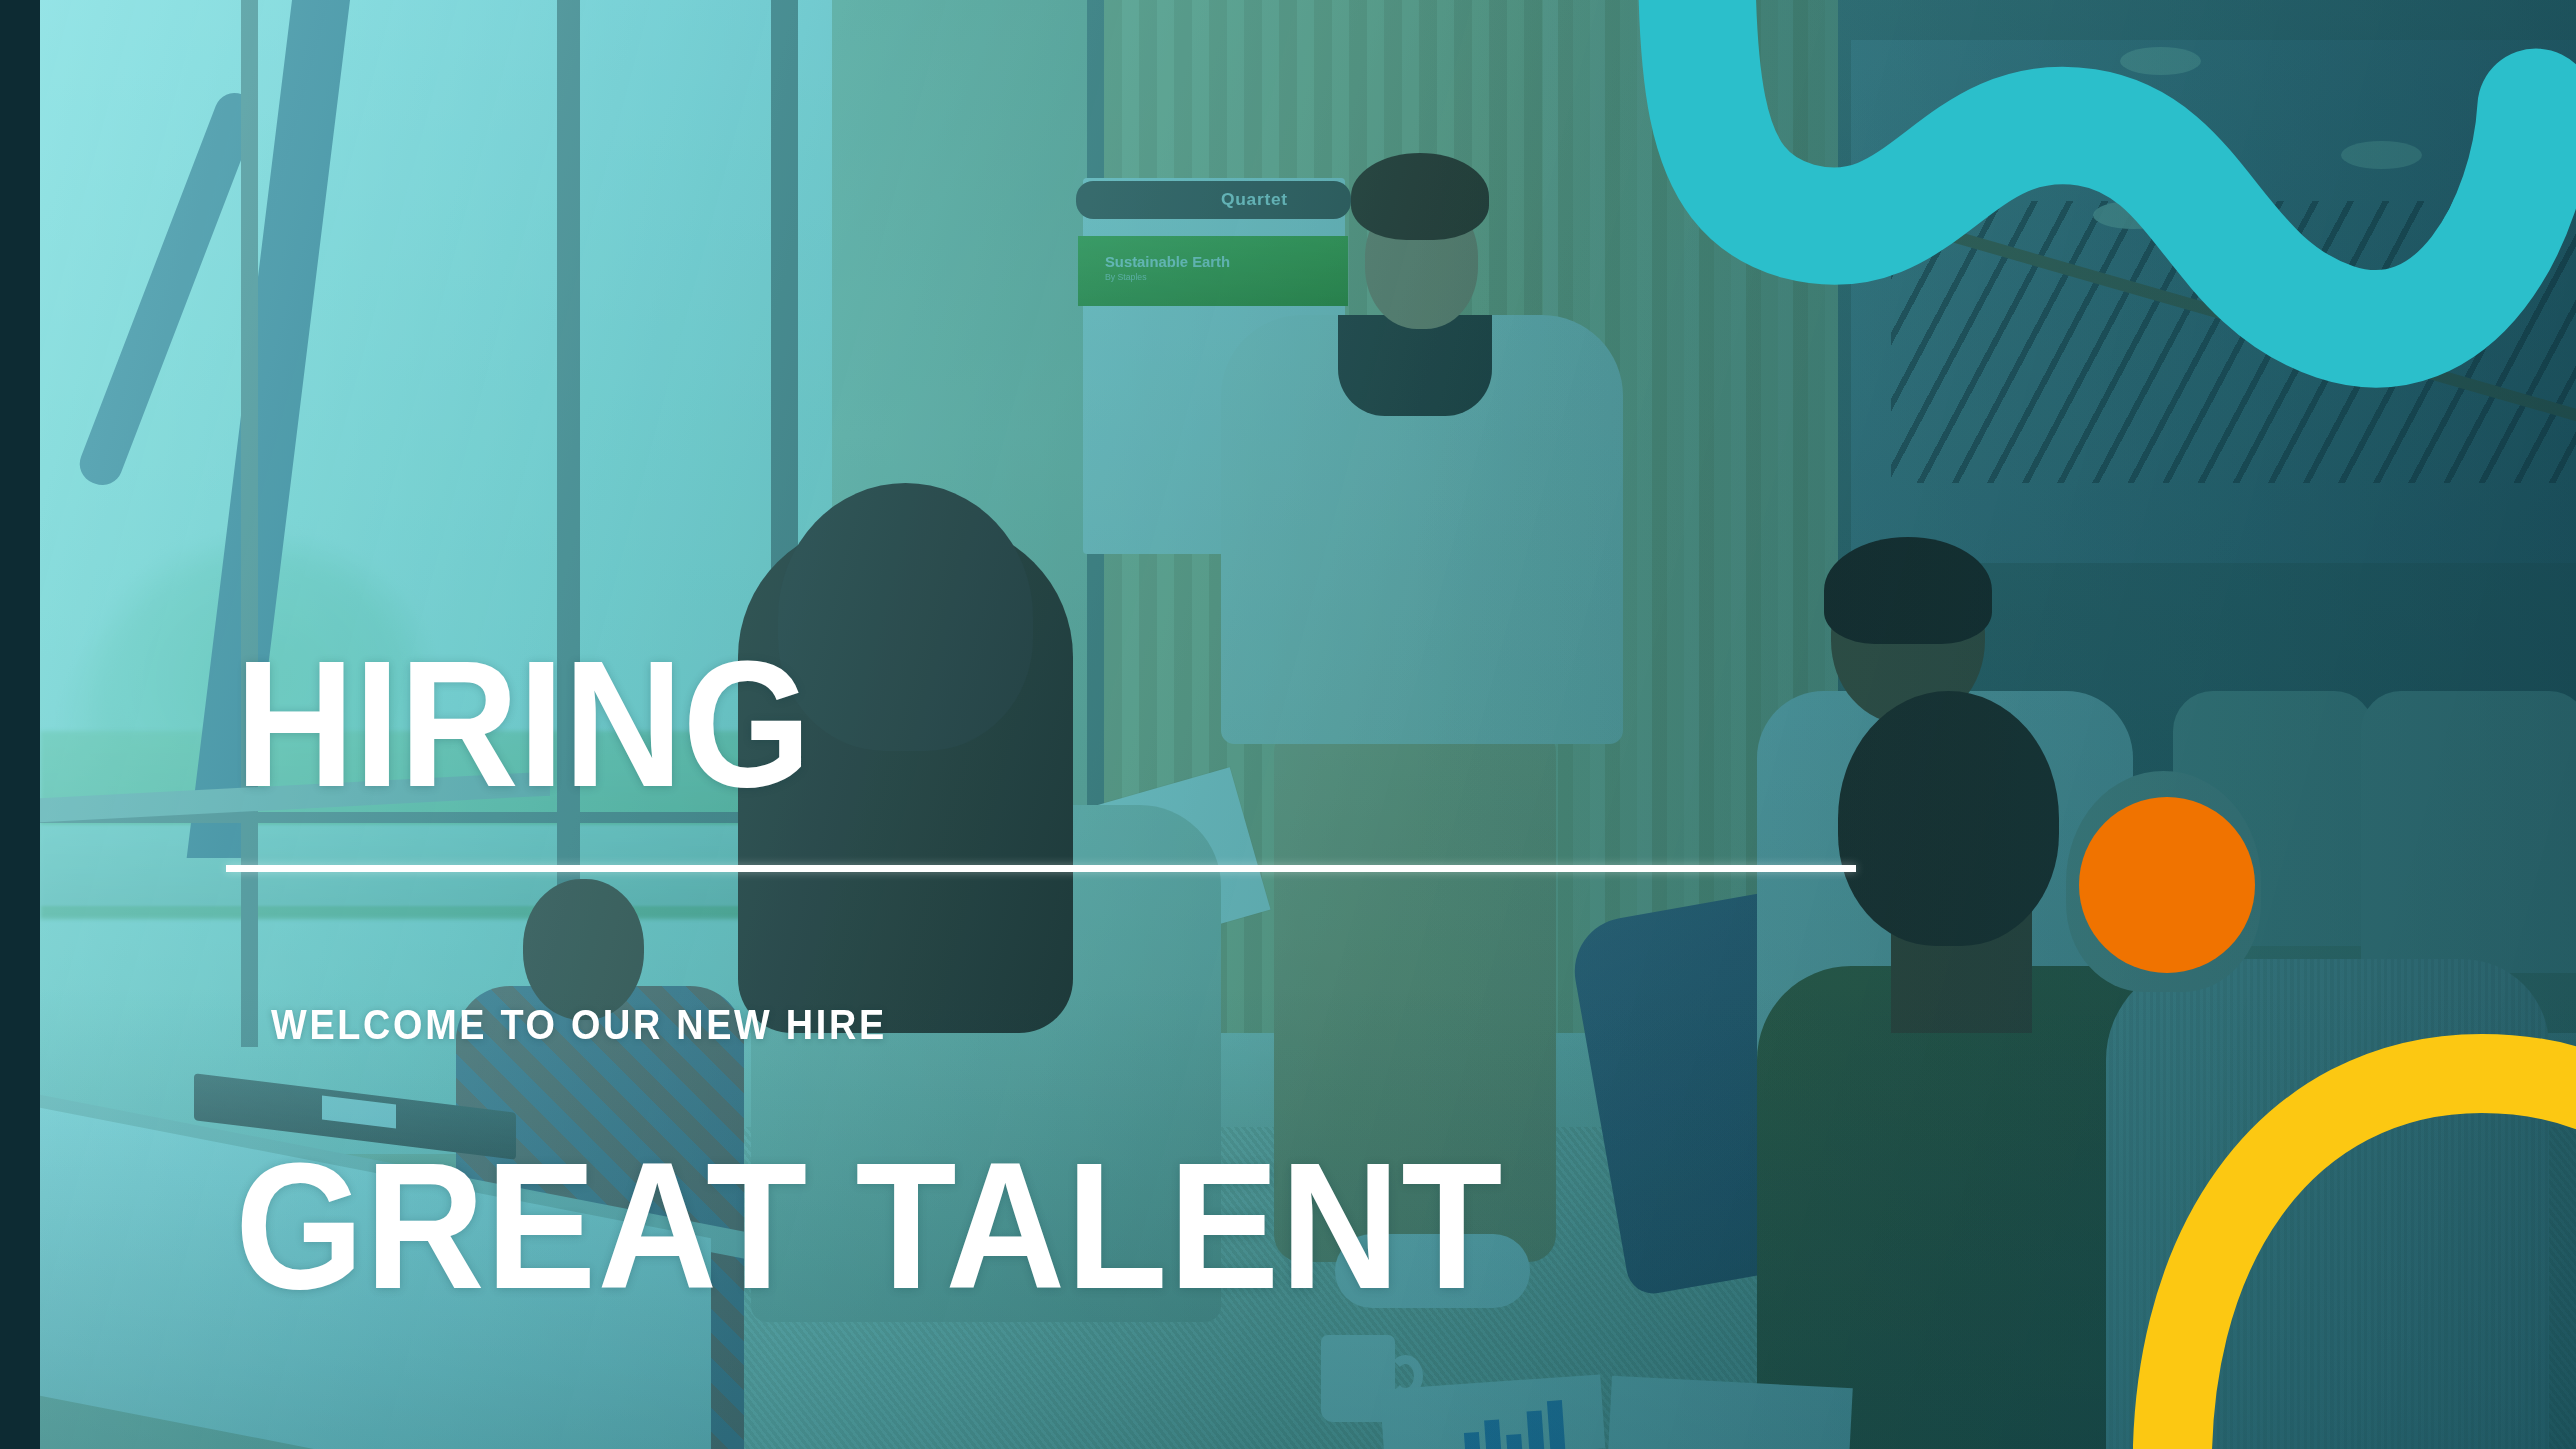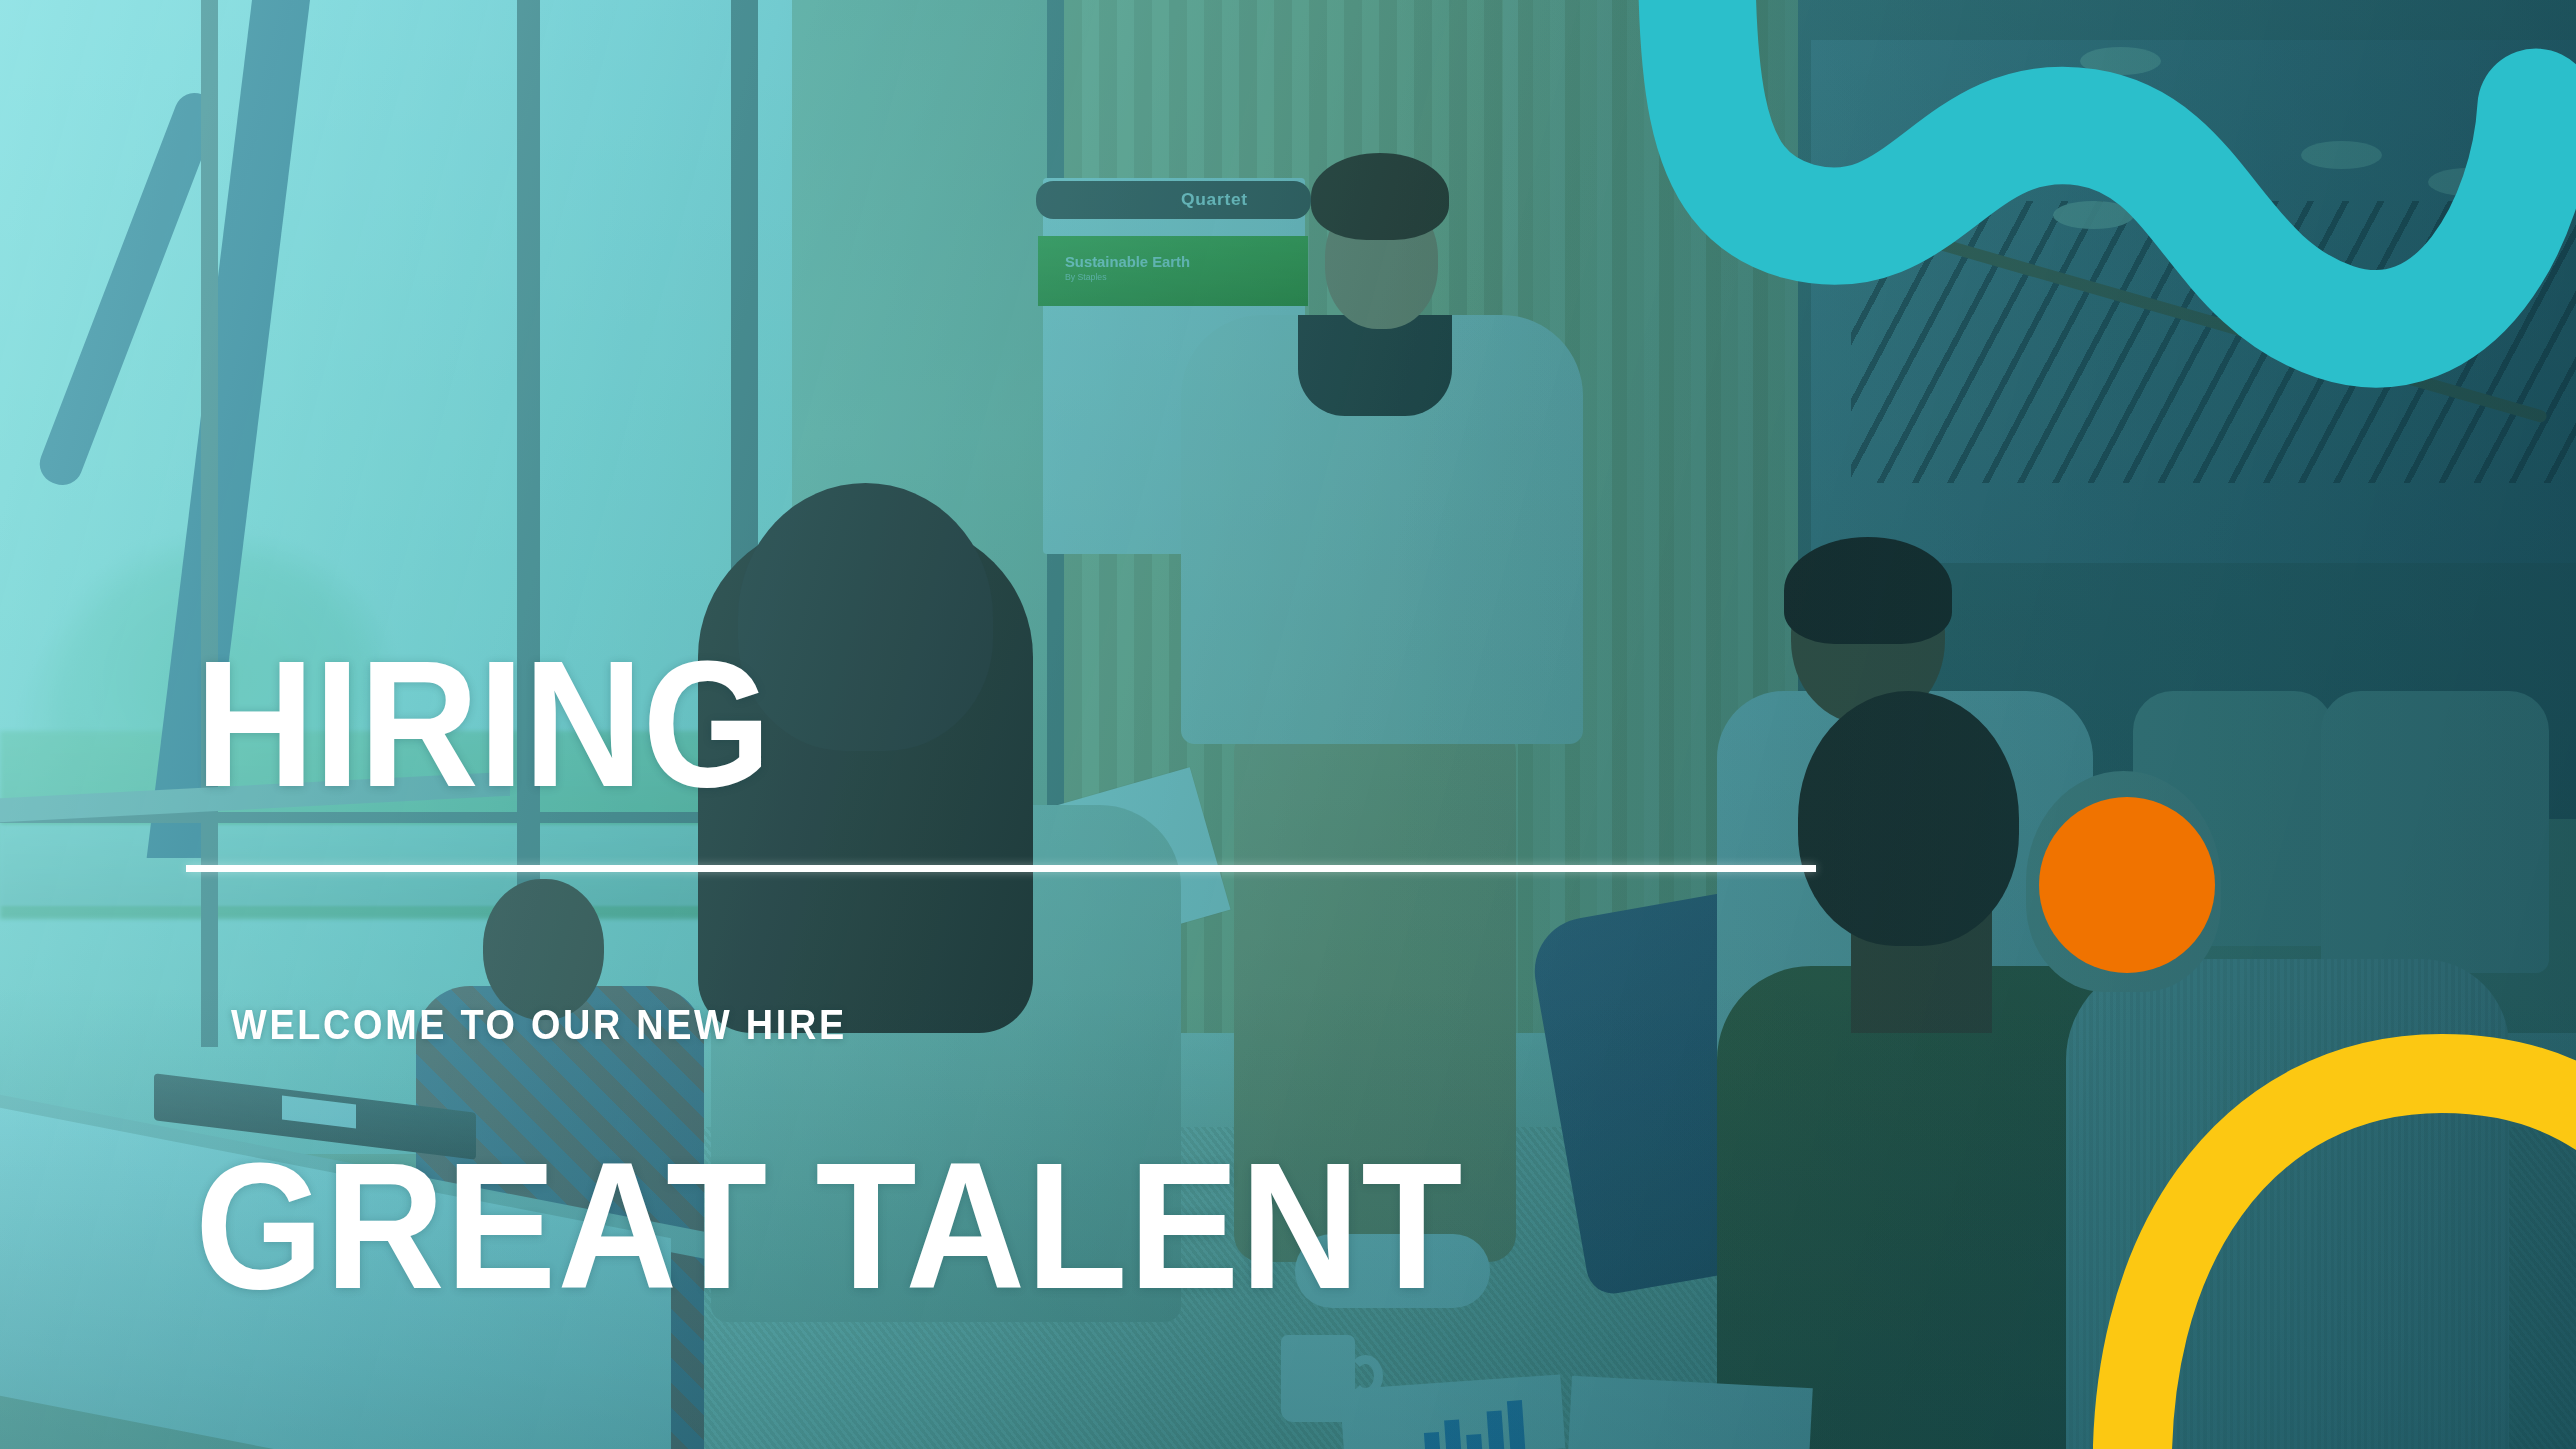--- a/index.html
+++ b/index.html
@@ -6,20 +6,21 @@
   html,body { background:#0d2b33; }
   body {
     width:2576px; height:1449px;
     font-family:"Liberation Sans", sans-serif;
     overflow:hidden; position:relative;
   }
   #banner {
     position:absolute; inset:0;
     overflow:hidden;
     background:#2d7a83;
+    margin-left:40px;
   }
 
   
   .photo { position:absolute; inset:0; overflow:hidden; }
 
   
   .room-base {
     position:absolute; inset:0;
     background:
       linear-gradient(180deg, #b9c6a8 0%, #c3cfb3 30%, #b5c2a6 62%, #9fae94 100%);

